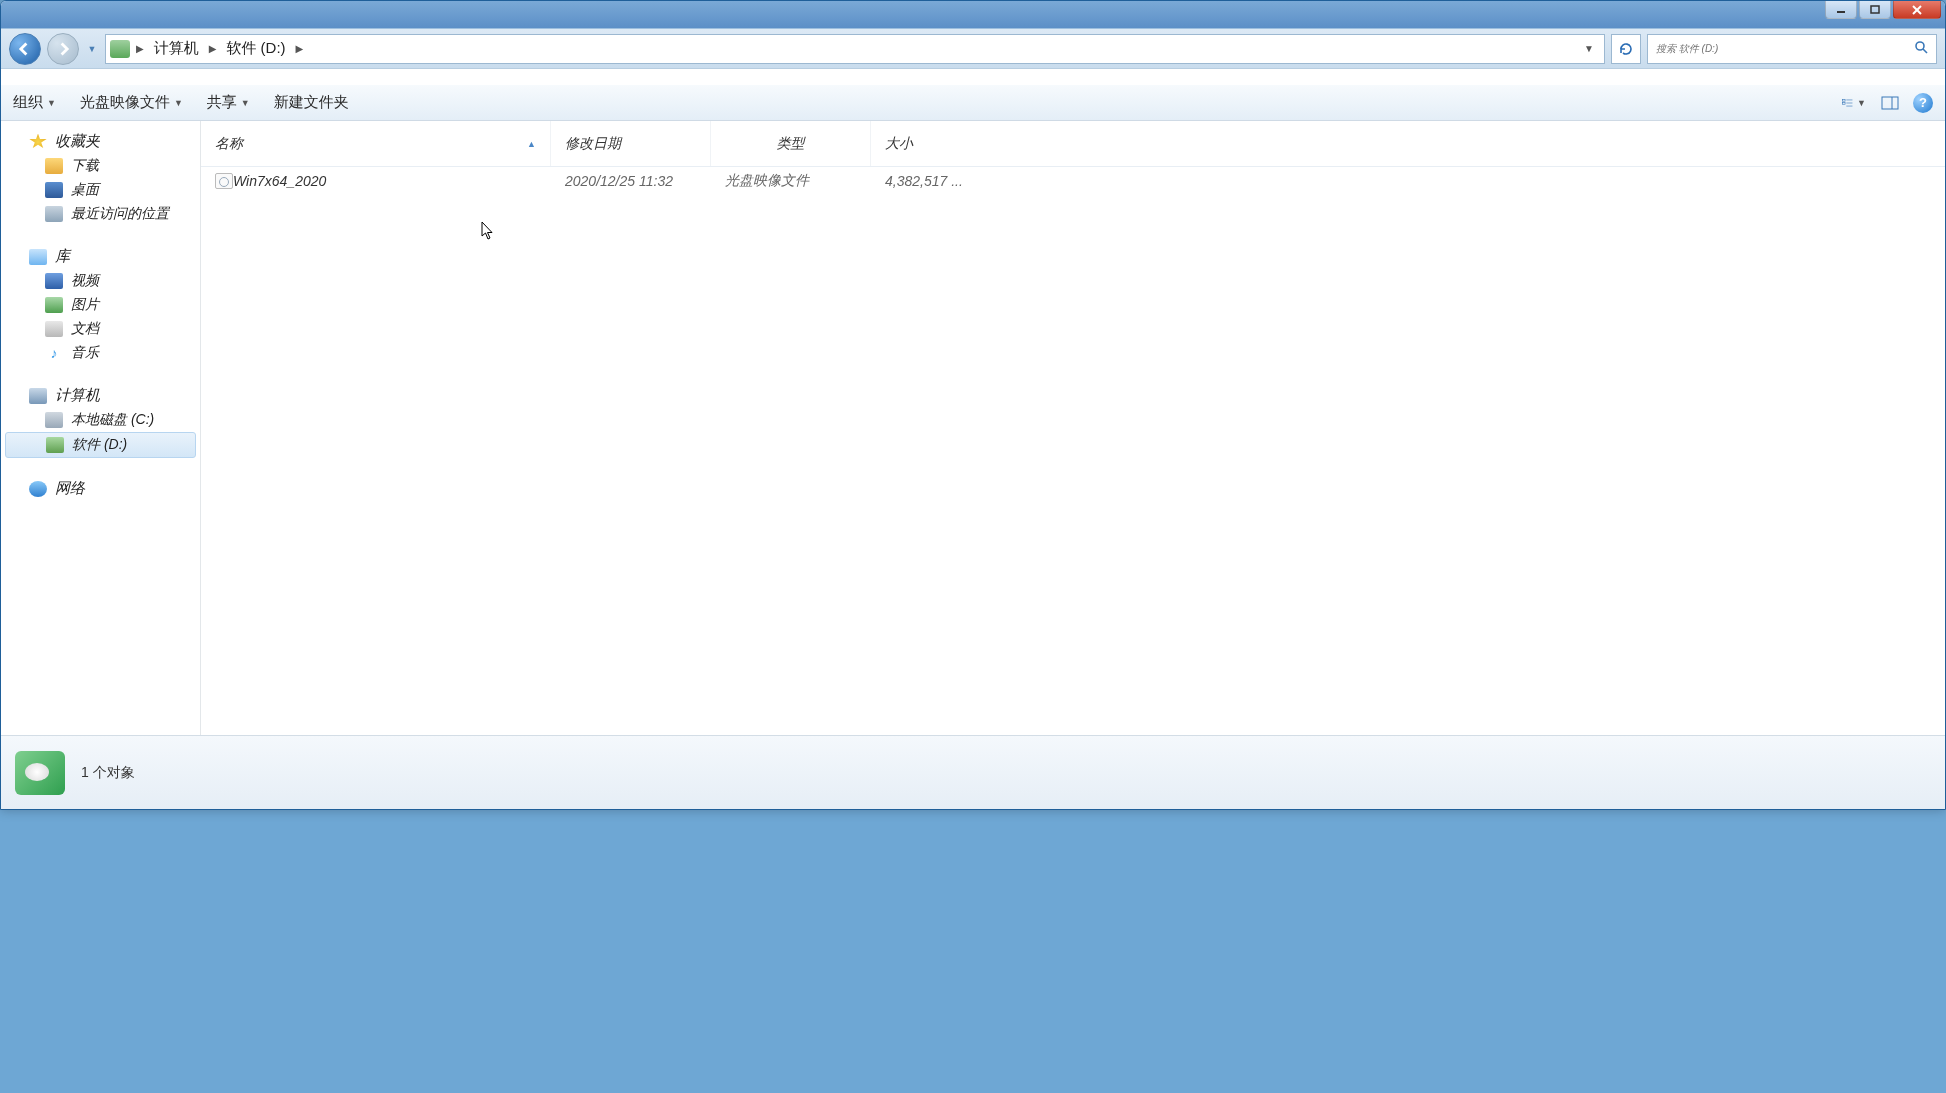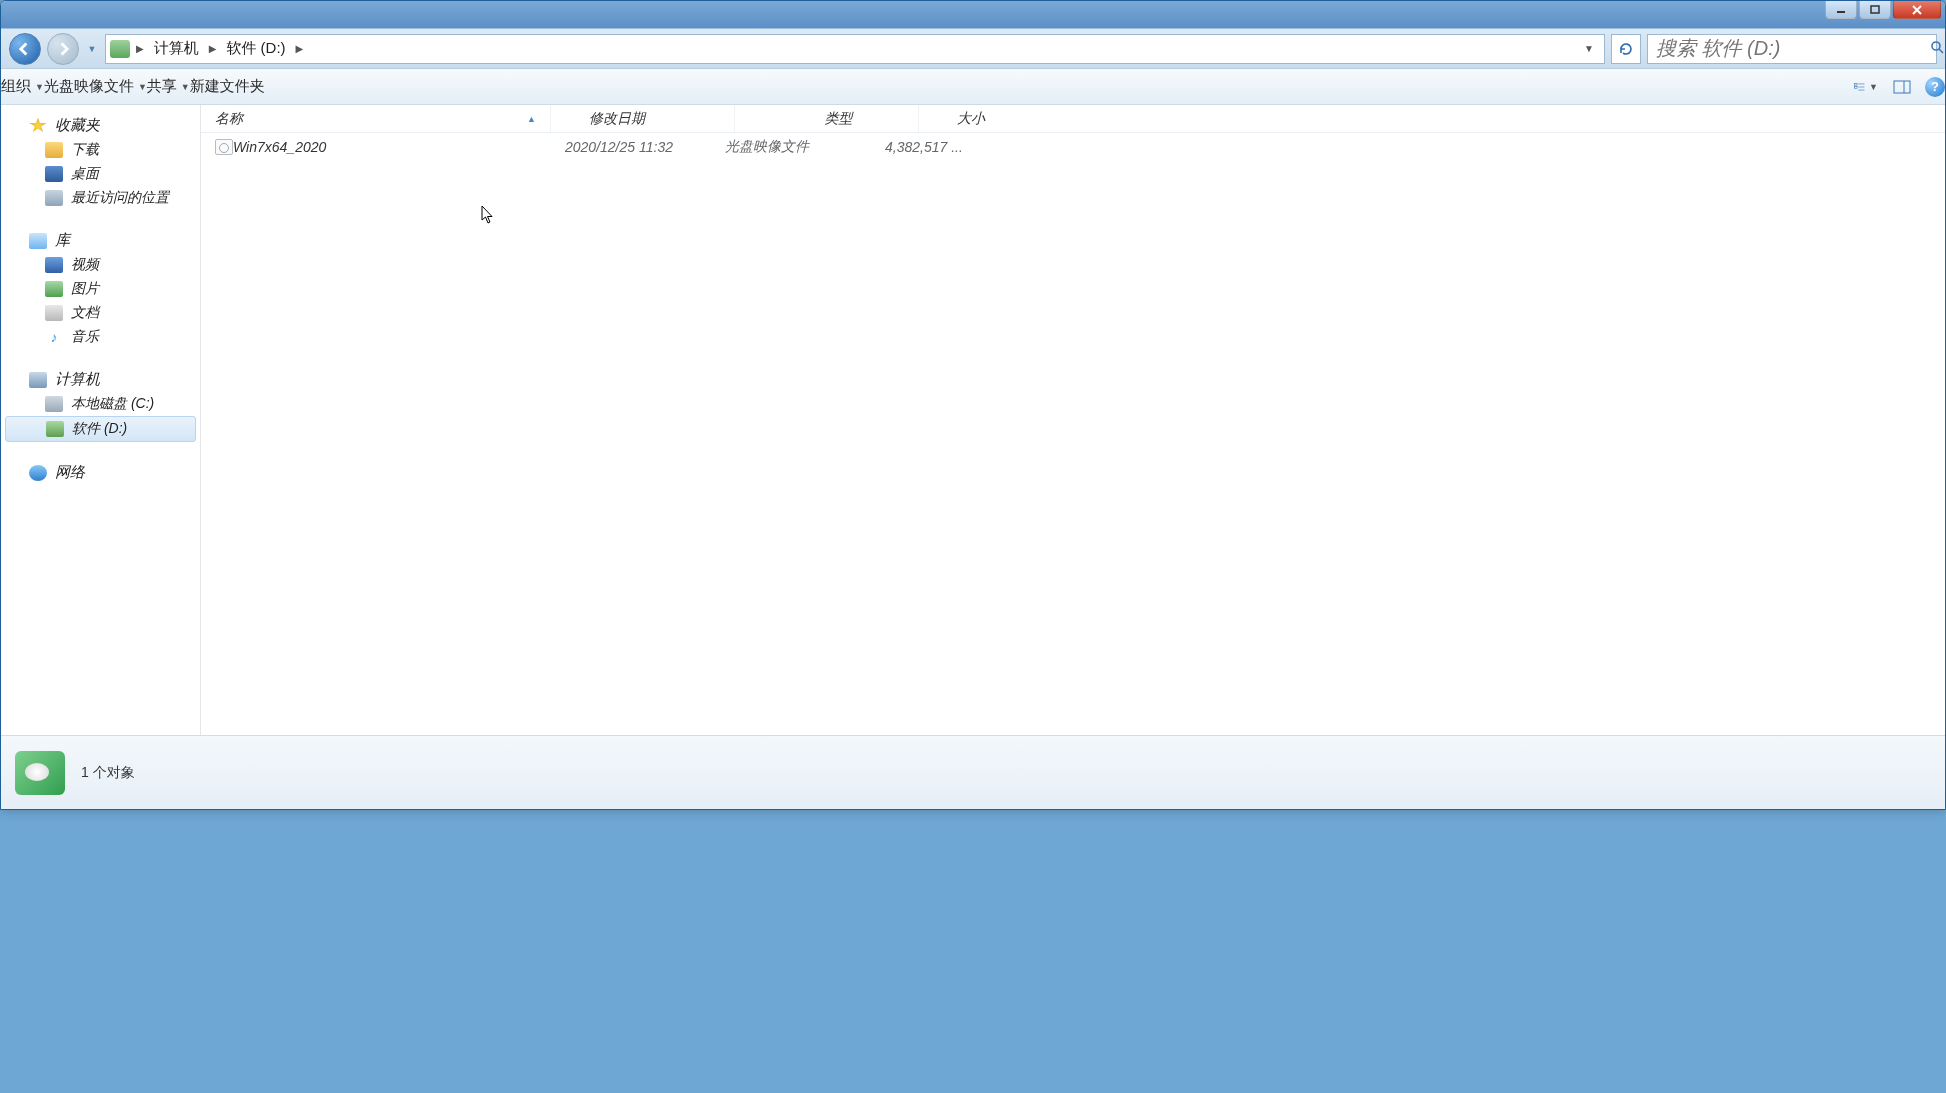--- a/index.html
+++ b/index.html
@@ -108,35 +108,37 @@
     background: #fff;
     border: 1px solid #9cb8d1;
     display: flex;
     align-items: center;
     padding: 0 8px;
   }
   .search input {
     flex: 1;
     border: none;
     outline: none;
-    font-size: 20px;
+    font-size: 10px;
     font-style: italic;
     color: #888;
   }
   .search .magnify { color: #3a78b8; margin-left: 6px; }
   
   .toolbar {
     height: 36px;
     background: linear-gradient(#f6fafd, #e4eef7);
     border-bottom: 1px solid #cfdae5;
     display: flex;
     align-items: center;
-    padding: 0 0;
+    padding: 0 12px;
+    gap: 24px;
     font-size: 15px;
     color: #2a2a2a;
+    margin-top: 16px;
   }
   .toolbar .item { display:flex; align-items:center; gap:4px; }
   .toolbar .caret { font-size: 9px; color: #555; }
   .toolbar .right { margin-left: auto; display:flex; gap:10px; align-items:center; }
   .toolbar .iconbtn {
     width: 26px; height: 24px;
     border: 1px solid transparent;
     display:flex; align-items:center; justify-content:center;
     color:#3a78b8;
   }
@@ -201,26 +203,25 @@
   
   .content {
     flex: 1;
     background: #fff;
     display:flex;
     flex-direction: column;
     position: relative;
   }
   .columns {
     display: flex;
-    height: 28px;
+    height: 46px;
     border-bottom: 1px solid #e8eef4;
     font-size: 14px;
     color: #333;
     align-items: center;
-    gap: 24px;
   }
   .col { padding: 0 14px; border-right: 1px solid #f0f3f6; height:100%; display:flex; align-items:center; gap:6px;}
   .col.name { width: 350px; }
   .col.date { width: 160px; }
   .col.type { width: 160px; justify-content: center; }
   .col.size { width: 120px; border-right:none;}
   .sort-arrow { font-size: 9px; color: #4a87c7; }
   .file-rows { flex:1; }
   .file-row {
     display:flex;

